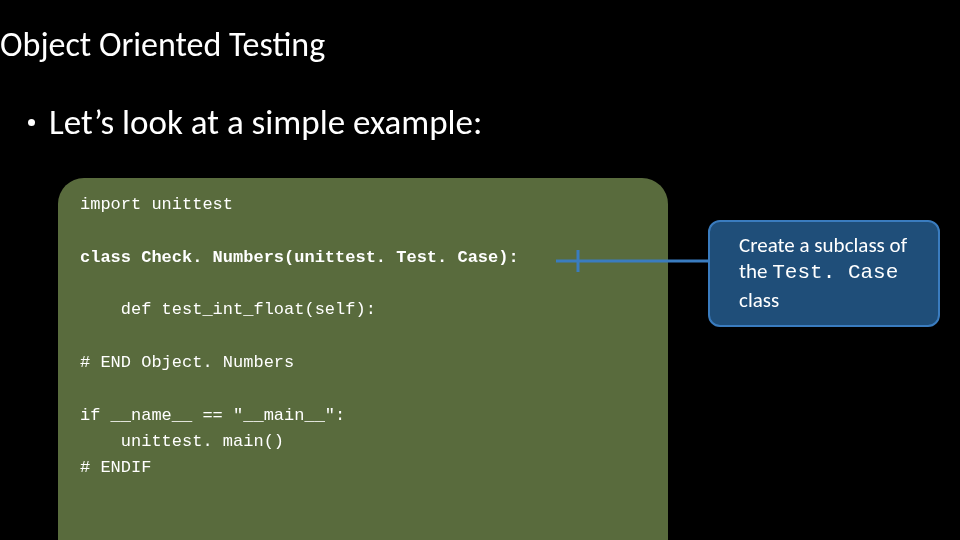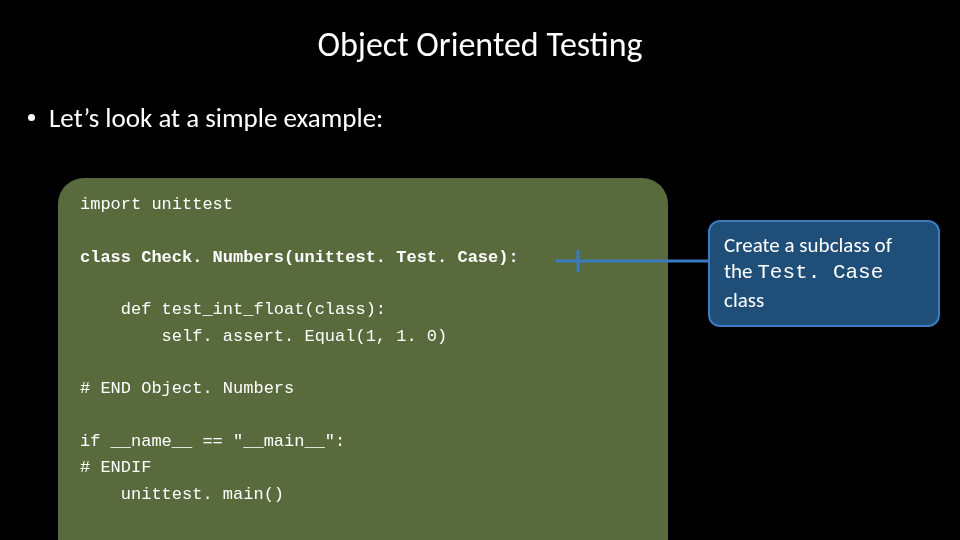--- a/index.html
+++ b/index.html
@@ -4,40 +4,39 @@
 <style>
   * { margin: 0; padding: 0; box-sizing: border-box; }
   html, body { width: 960px; height: 540px; overflow: hidden; }
   body {
     background: #000;
     font-family: Calibri, "Segoe UI", Arial, sans-serif;
     color: #fff;
     position: relative;
   }
   .title {
-    text-align: center;
     font-size: 34px;
     font-weight: 400;
     color: #fff;
     margin-top: 24px;
   }
   .bullet-row {
     display: flex;
     align-items: center;
     margin: 36px 0 14px 28px;
   }
   .bullet-dot {
     width: 7px; height: 7px;
     background: #fff;
     border-radius: 50%;
     margin-right: 14px;
     flex-shrink: 0;
   }
   .bullet-text {
-    font-size: 27px;
+    font-size: 35px;
     color: #fff;
   }
   .code-card {
     position: absolute;
     left: 58px;
     top: 178px;
     width: 610px;
     height: 392px;
     background: #596b3d;
     border-radius: 26px;
@@ -53,21 +52,21 @@
   }
   .bold { font-weight: bold; }
   .callout {
     position: absolute;
     left: 708px;
     top: 220px;
     width: 232px;
     background: #1f4e79;
     border: 2px solid #3a7cbf;
     border-radius: 12px;
-    padding: 10px 14px 12px 14px;
+    padding: 10px 14px 12px 29px;
     font-size: 21px;
     color: #fff;
     line-height: 1.25;
   }
   .callout .mono {
     font-family: "Courier New", Courier, monospace;
   }
   .connector {
     position: absolute;
     left: 556px;
@@ -85,28 +84,27 @@
 <div class="bullet-row">
   <span class="bullet-dot"></span>
   <span class="bullet-text">Let’s look at a simple example:</span>
 </div>
 
 <div class="code-card">
 <pre>import unittest</pre>
 <pre> </pre>
 <pre class="bold">class Check. Numbers(unittest. Test. Case):</pre>
 <pre> </pre>
-<pre>    def test_int_float(class):</pre>
-<pre>        self. assert. Equal(1, 1. 0)</pre>
+<pre>    def test_int_float(self):</pre>
 <pre> </pre>
 <pre># END Object. Numbers</pre>
 <pre> </pre>
 <pre>if __name__ == "__main__":</pre>
+<pre>    unittest. main()</pre>
 <pre># ENDIF</pre>
-<pre>    unittest. main()</pre>
 </div>
 
 <svg class="connector" viewBox="0 0 152 26">
   <path d="M0 13 H22 M22 2 V24 M22 13 H152" stroke="#3a7cbf" stroke-width="3" fill="none"></path>
 </svg>
 
 <div class="callout">
   <span>Create a subclass of the </span><span class="mono">Test. Case</span><span> class</span>
 </div>
 

